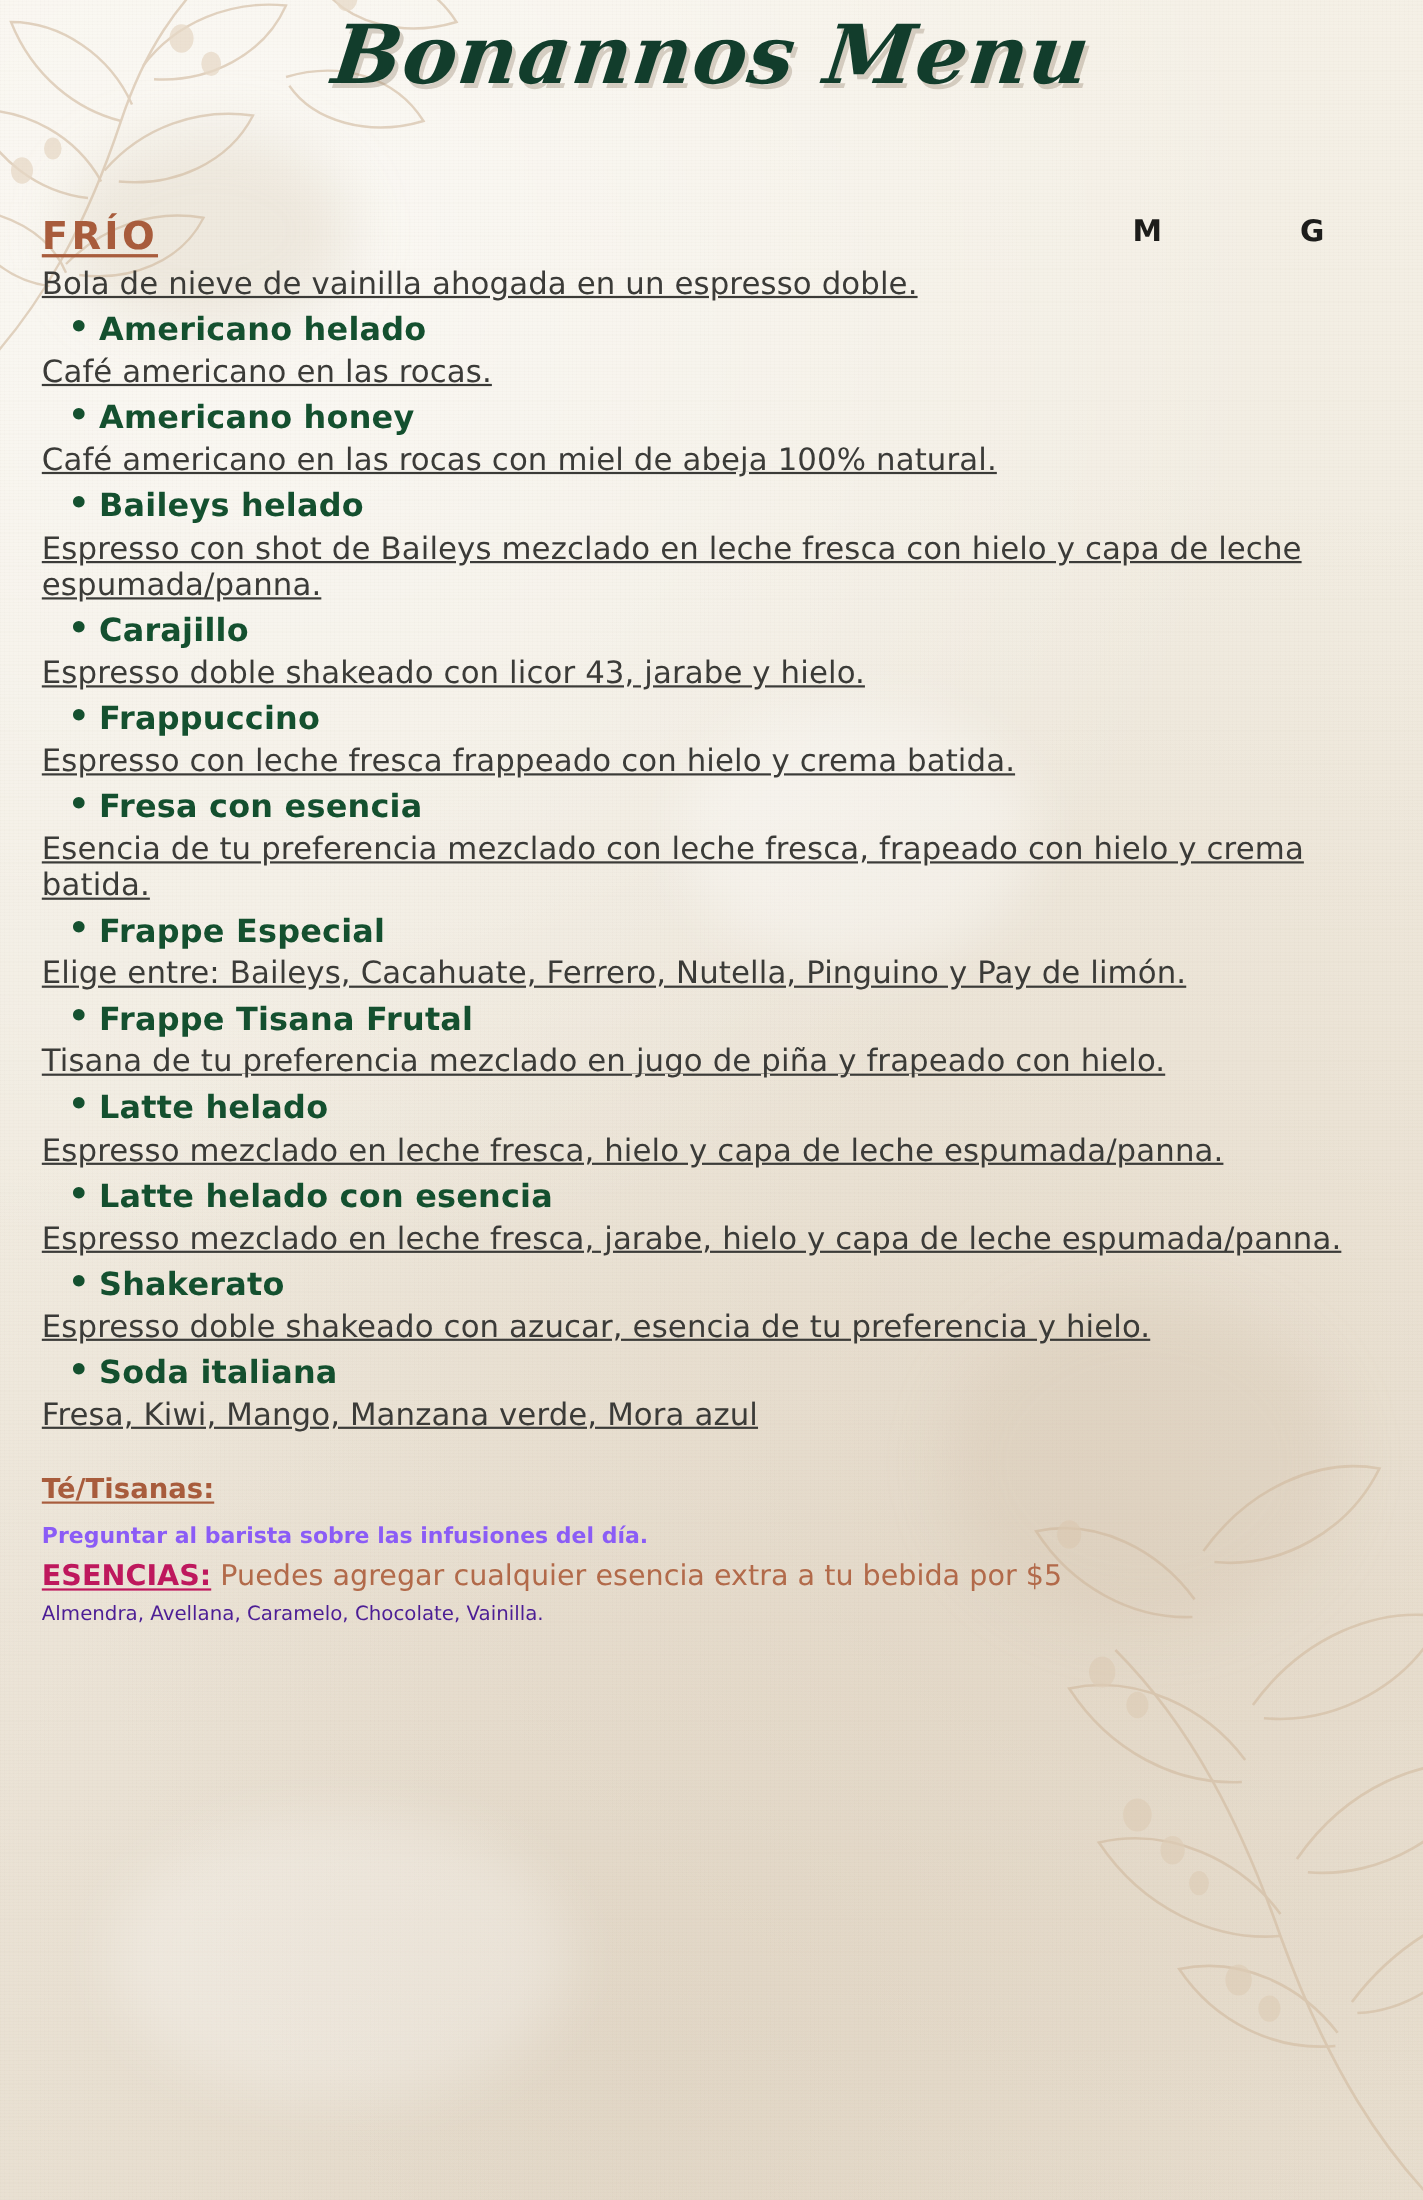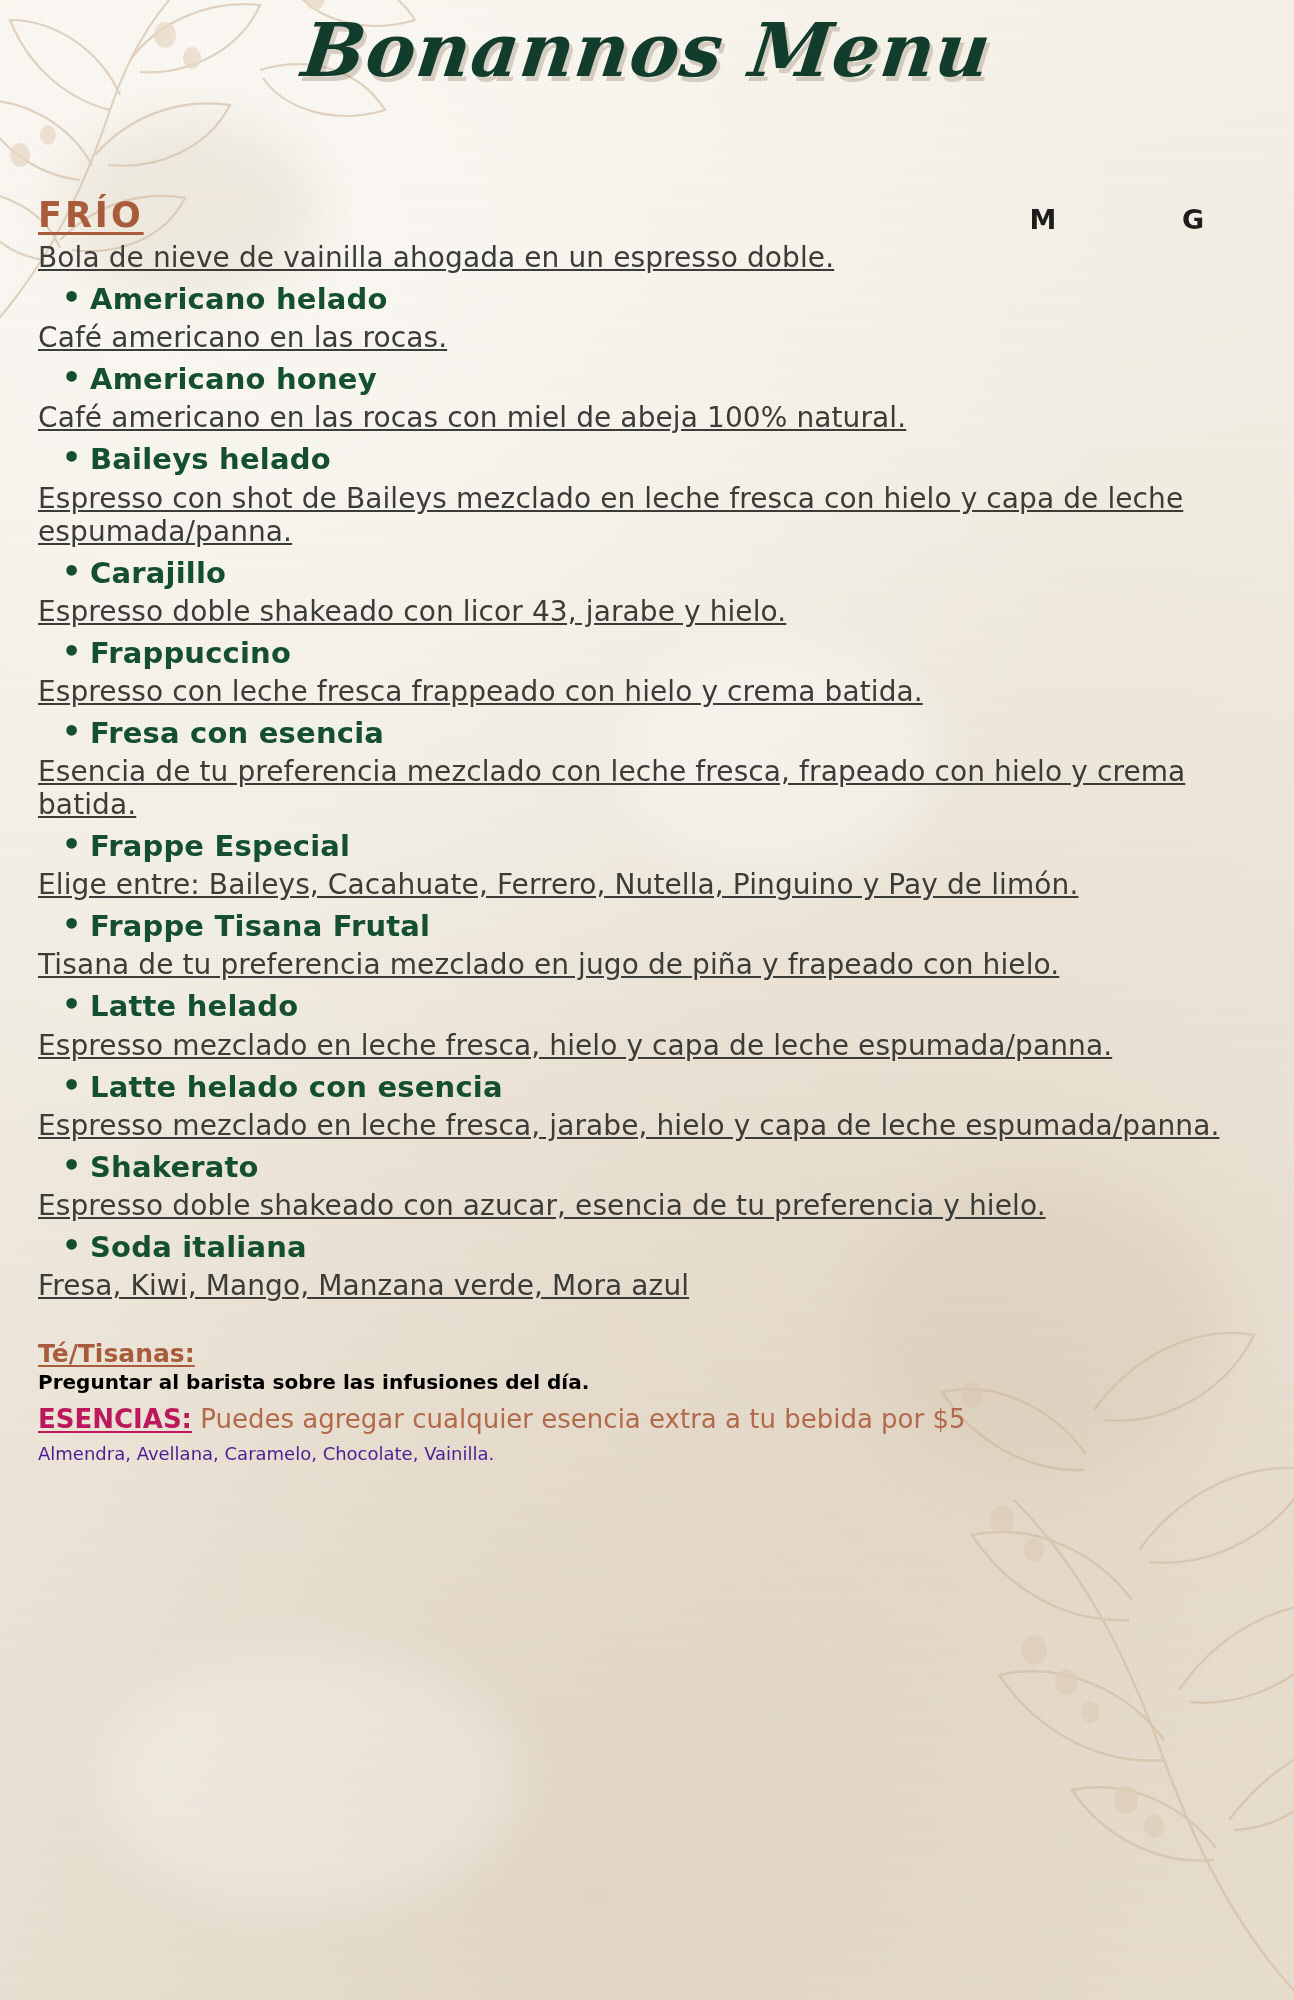--- a/index.html
+++ b/index.html
@@ -76,21 +76,21 @@
   #content {
     position: absolute;
     left: 38px;
     top: 195px;
     width: 1220px;
     z-index: 4;
   }
 
   .section-head-row {
     display: flex;
-    align-items: flex-end;
+    align-items: flex-start;
     justify-content: space-between;
     padding-right: 30px;
   }
   .section-title {
     font-family: "DejaVu Sans", sans-serif;
     font-weight: bold;
     font-size: 35px;
     letter-spacing: 3px;
     color: #a85c3c;
     text-decoration: underline;
@@ -146,22 +146,22 @@
     font-weight: bold;
     font-size: 25px;
     color: #a85c3c;
     text-decoration: underline;
     text-underline-offset: 3px;
     margin-top: 37px;
   }
   .note-sub {
     font-weight: bold;
     font-size: 20px;
-    color: #000000;
-    margin-top: 2px;
+    color: #8b5cf6;
+    margin-top: 16px;
   }
   .note-line {
     margin-top: 10px;
     font-size: 26px;
     line-height: 1.2;
     color: #b26a4a;
   }
   .note-line .note-head-inline {
     font-weight: bold;
     color: #be185d;

